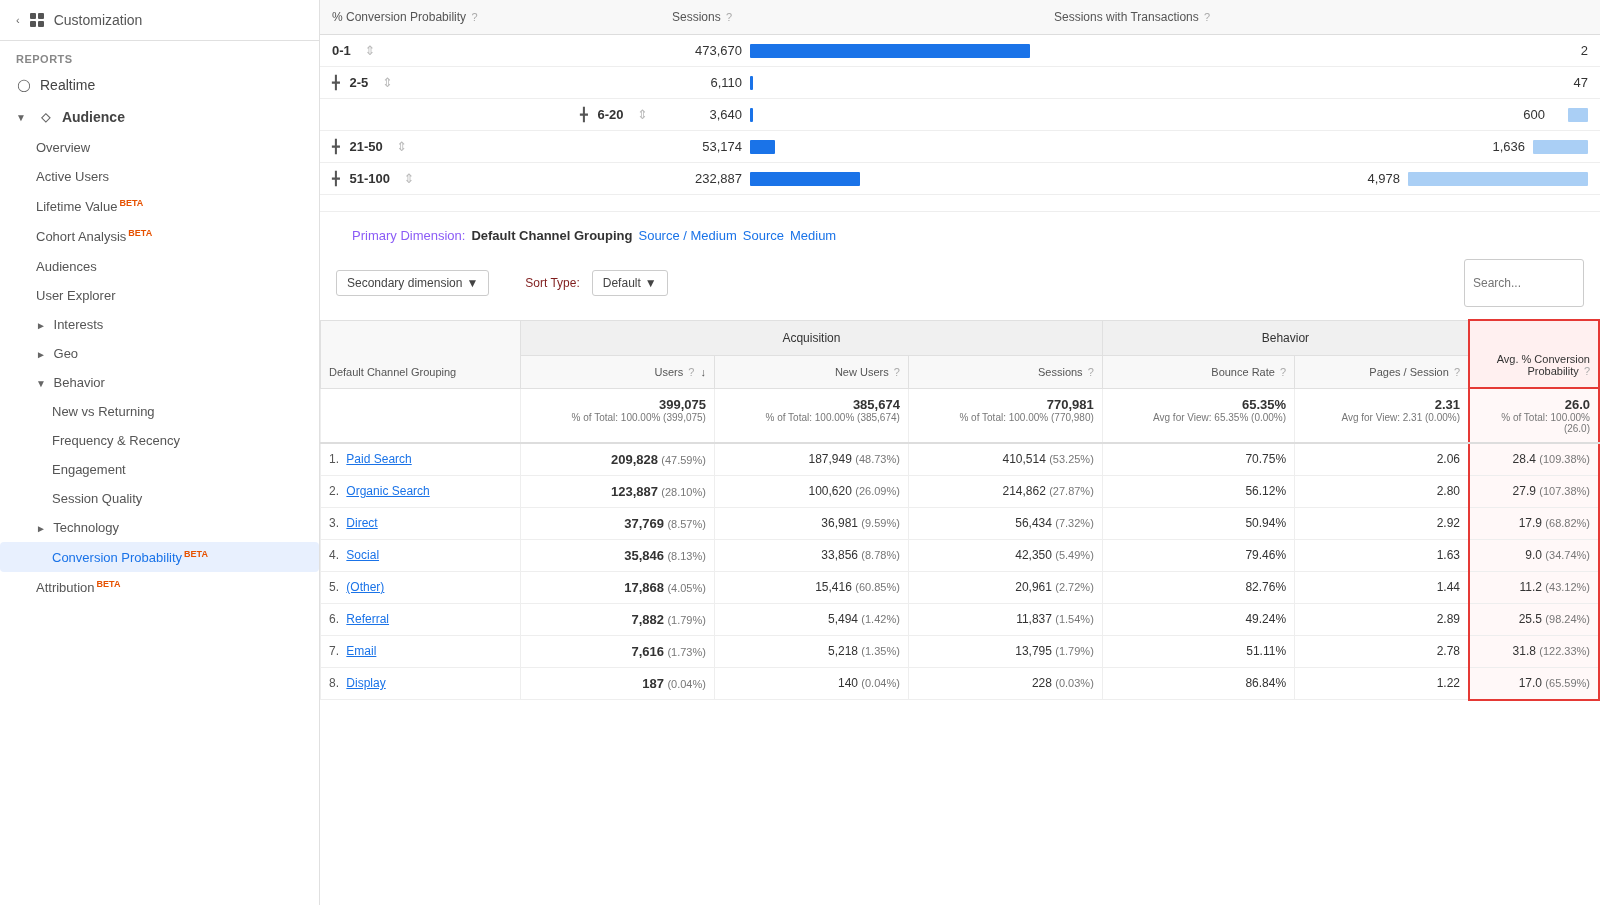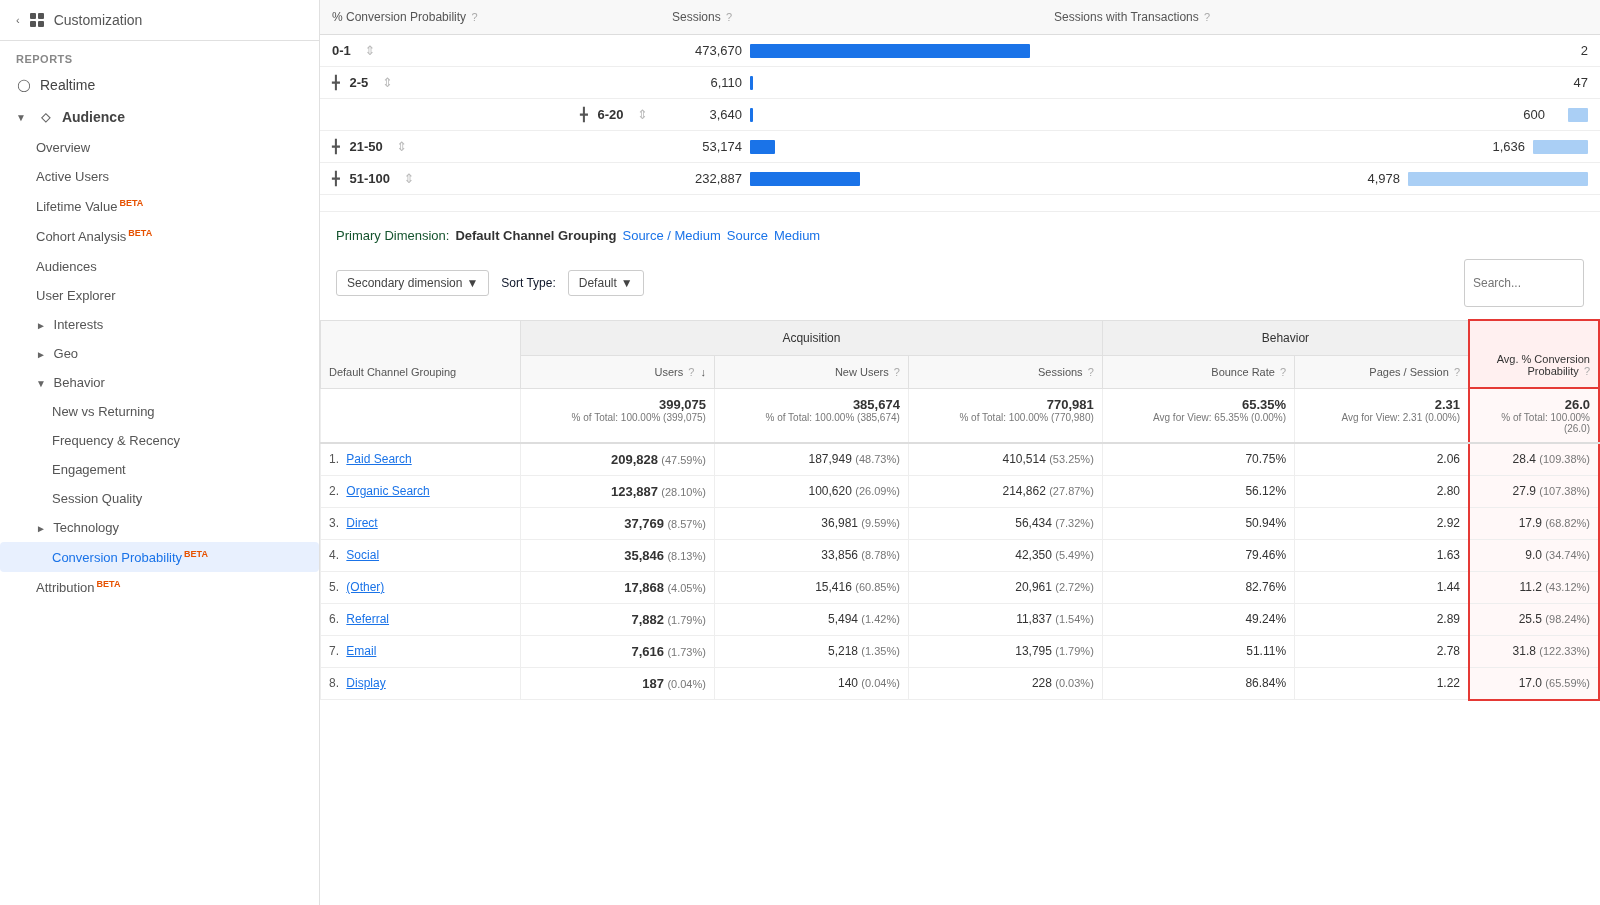--- a/index.html
+++ b/index.html
@@ -33,21 +33,21 @@
     
     .top-table { width: 100%; border-collapse: collapse; margin-bottom: 16px; }
     .top-table th { background: #f8f8f8; padding: 10px 12px; text-align: left; font-size: 12px; color: #555; font-weight: 500; border-bottom: 1px solid #ddd; }
     .top-table td { padding: 8px 12px; border-bottom: 1px solid #eee; font-size: 13px; vertical-align: middle; }
     .top-table .bar-cell { display: flex; align-items: center; gap: 8px; }
     .bar-dark { background: #1a73e8; height: 14px; border-radius: 1px; }
     .bar-light { background: #aacff5; height: 14px; border-radius: 1px; }
 
     
     .primary-dim { padding: 16px 16px 8px; border-top: 1px solid #eee; display: flex; align-items: center; gap: 6px; flex-wrap: wrap; font-size: 13px; color: #444; }
-    .primary-dim .label { color: #14532d; }
+    .primary-dim .label { color: #8b5cf6; margin-left: 16px; }
     .primary-dim .active-dim { font-weight: 600; color: #333; }
 
     .controls-row { padding: 8px 16px 12px; display: flex; align-items: center; gap: 12px; }
     .dropdown-btn { padding: 5px 10px; border: 1px solid #ccc; border-radius: 3px; background: #fff; font-size: 12px; color: #444; cursor: pointer; display: flex; align-items: center; gap: 4px; }
     .search-box { margin-left: auto; border: 1px solid #ccc; border-radius: 3px; padding: 16px 8px; font-size: 12px; width: 120px; }
 
     
     .data-table { width: 100%; border-collapse: collapse; font-size: 12px; }
     .data-table th { background: #f8f8f8; padding: 10px 8px; text-align: right; font-size: 11px; color: #555; font-weight: 500; border: 1px solid #e0e0e0; vertical-align: bottom; }
     .data-table th.left { text-align: left; }
@@ -250,21 +250,21 @@
     <span style="color:#1a73e8;cursor:pointer;">Source / Medium</span>
     <span style="color:#1a73e8;cursor:pointer;">Source</span>
     <span style="color:#1a73e8;cursor:pointer;">Medium</span>
   </div>
 
   <div class="controls-row">
     <button class="dropdown-btn">
       <span>Secondary dimension</span>
       <span>▼</span>
     </button>
-    <span style="color:#0f172a;font-size:12px;">Sort Type:</span>
+    <span style="color:#7f1d1d;font-size:12px;margin-left:24px;">Sort Type:</span>
     <button class="dropdown-btn">
       <span>Default</span>
       <span>▼</span>
     </button>
     <input class="search-box" type="text" placeholder="Search..." style="">
   </div>
 
   <table class="data-table">
     <thead>
       <tr>

